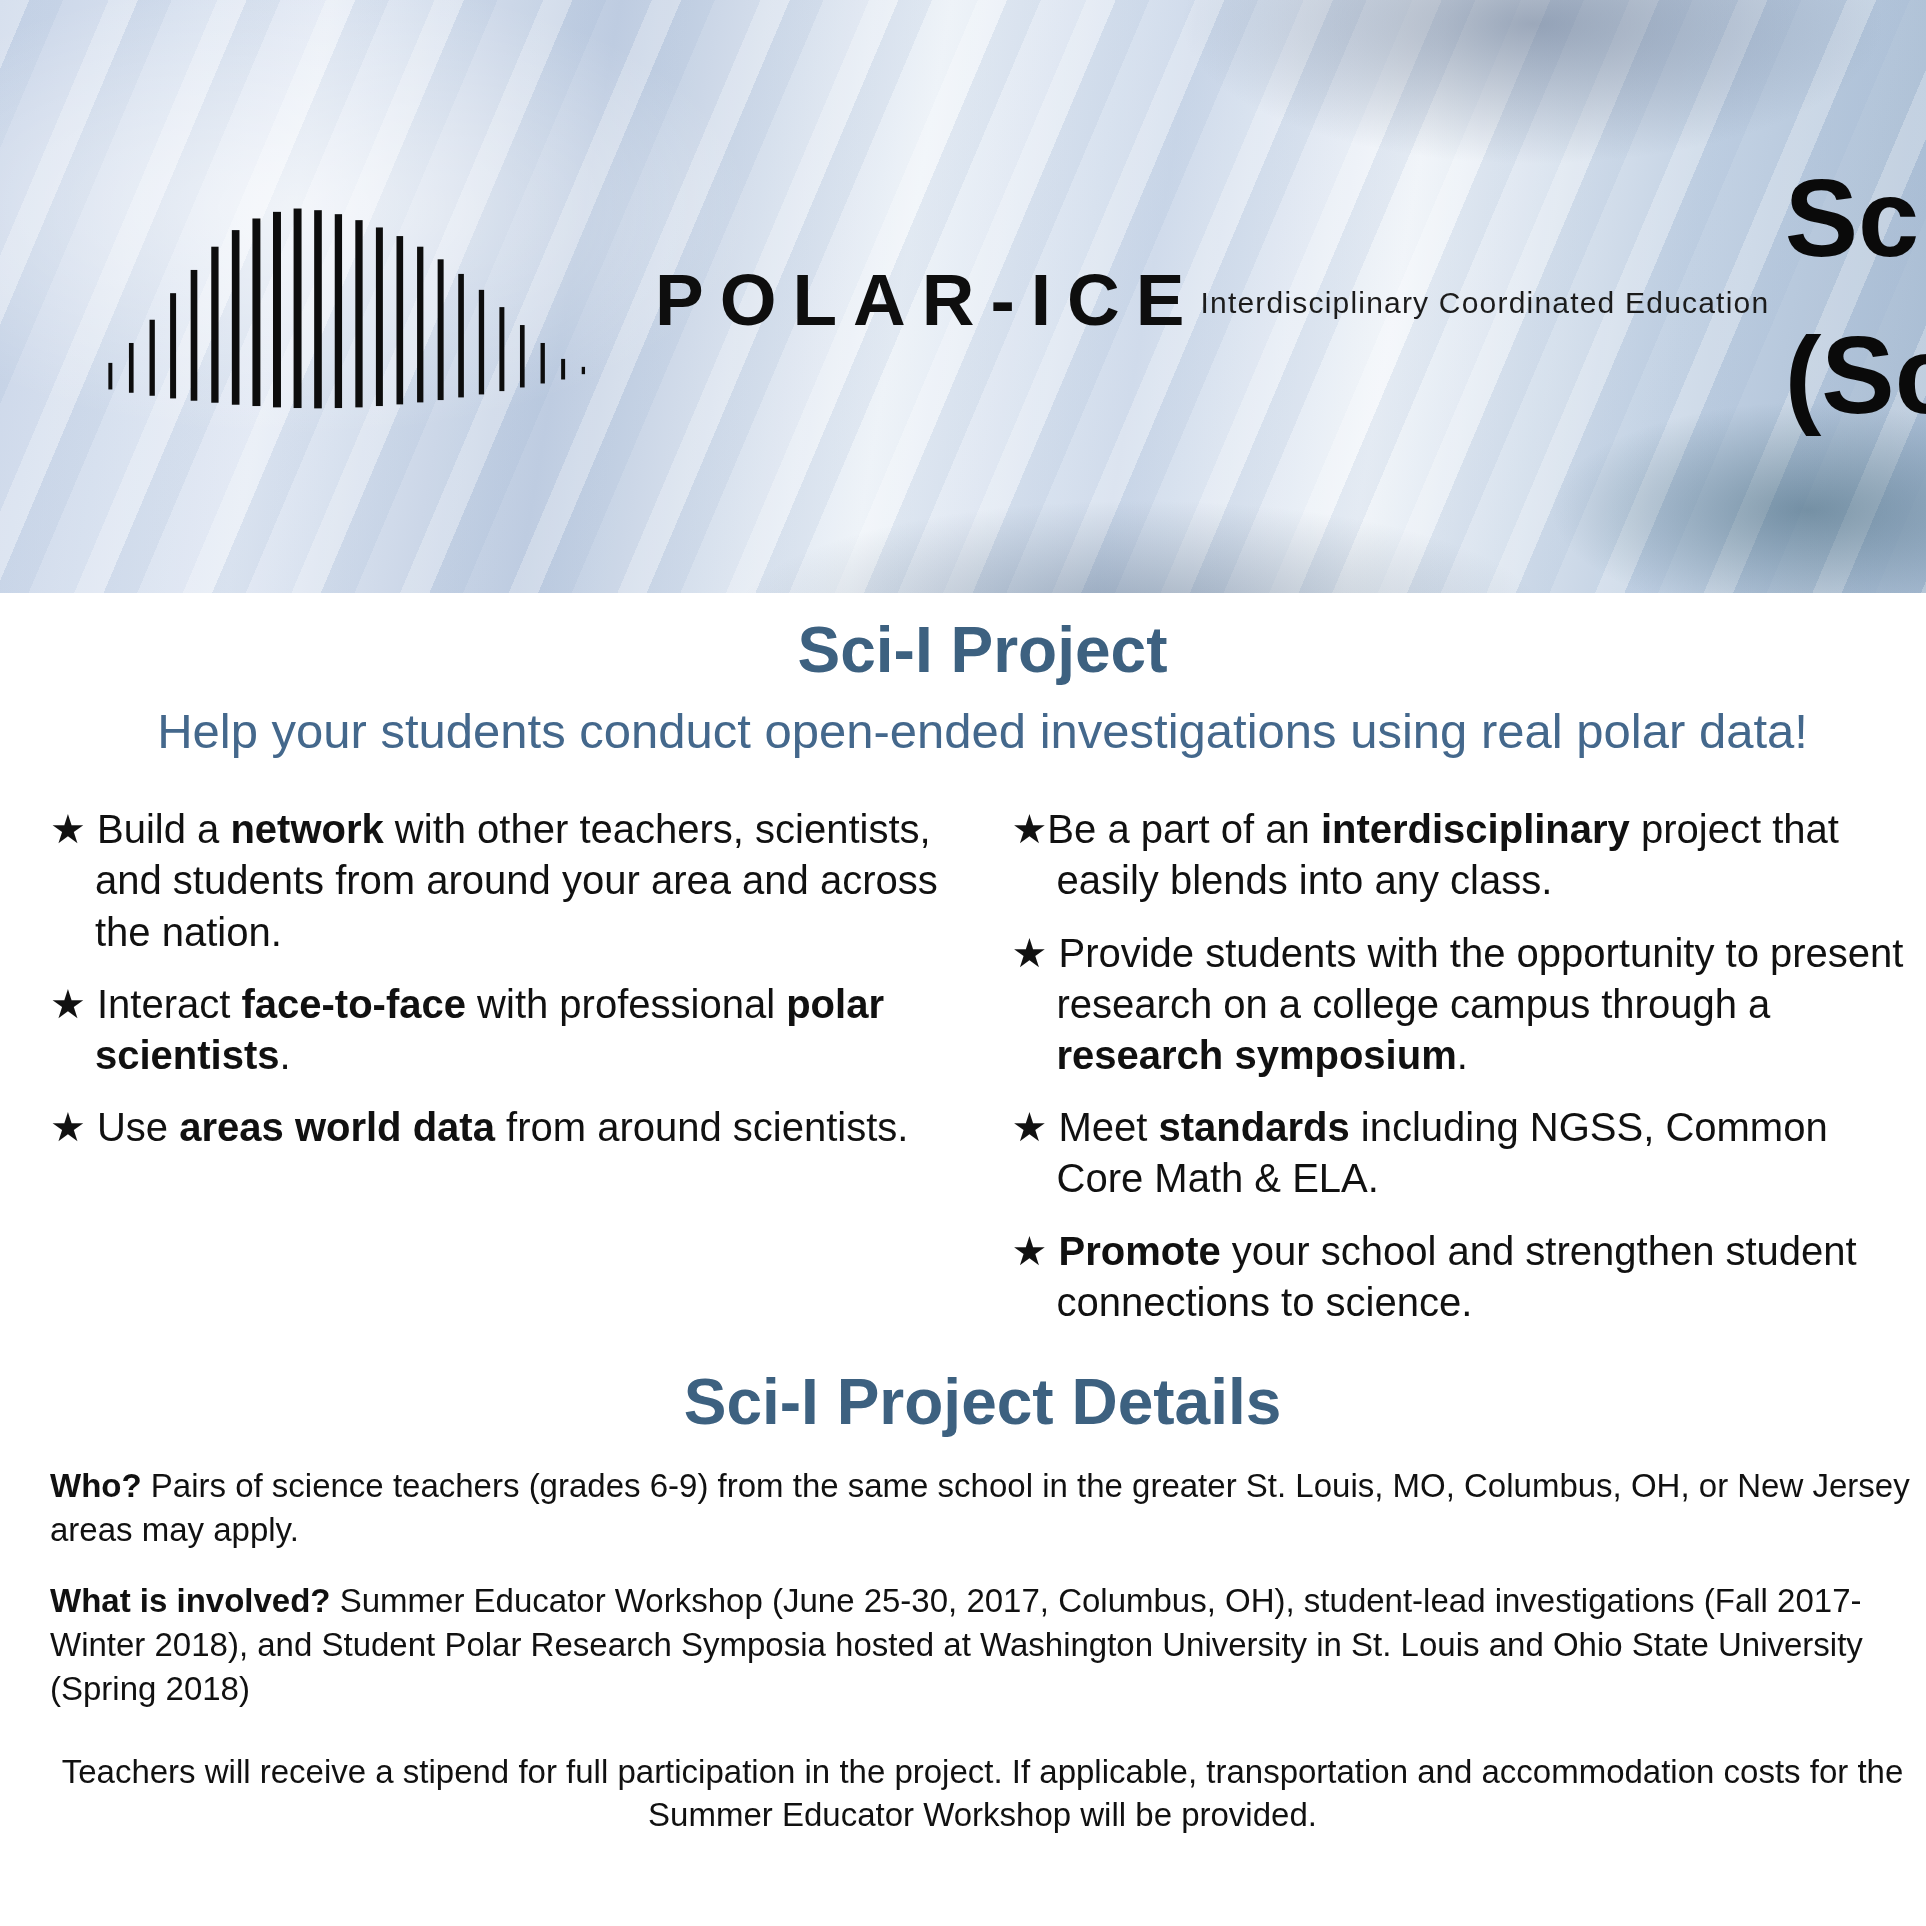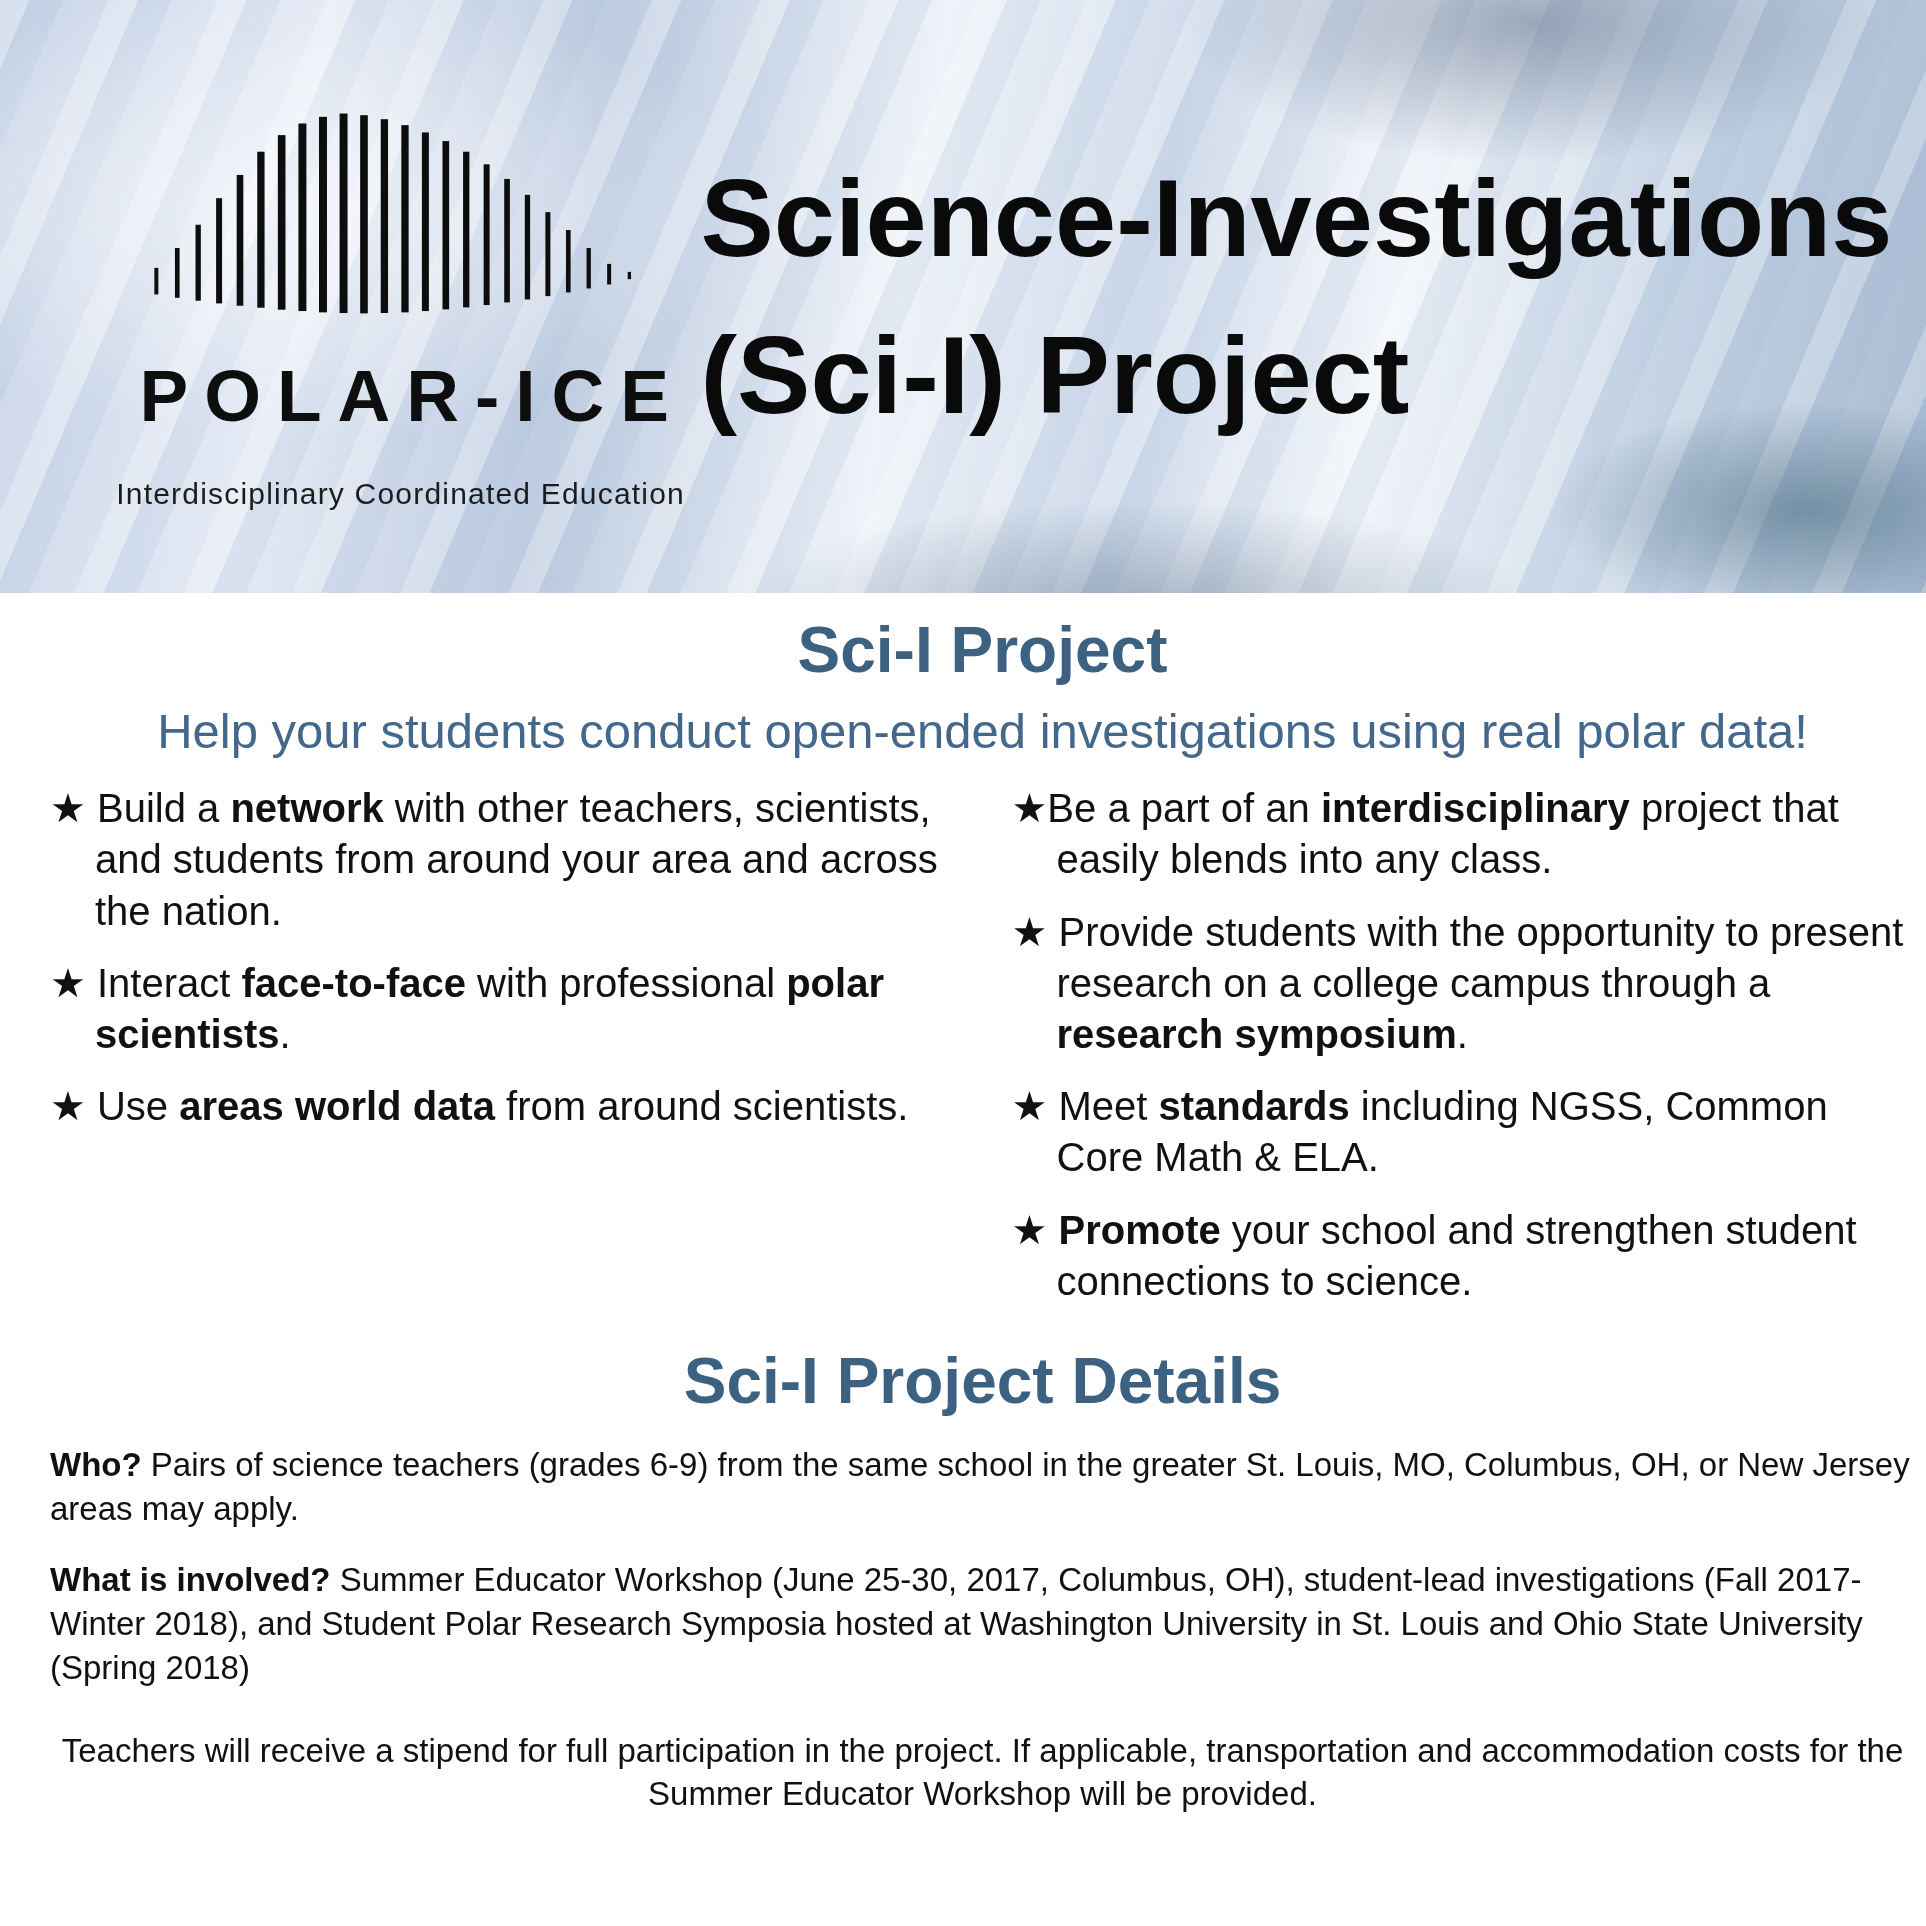--- a/index.html
+++ b/index.html
@@ -14,33 +14,33 @@
     height:593px;display:flex;align-items:center;box-sizing:border-box;
     padding:0 54px 0 69px;
     background:
       radial-gradient(ellipse 501px 200px at 78% 4%, rgba(92,110,138,.55), transparent 70%),
       radial-gradient(ellipse 366px 154px at 92% 86%, rgba(55,92,112,.50), transparent 70%),
       radial-gradient(ellipse 578px 166px at 58% 104%, rgba(72,96,122,.42), transparent 70%),
       radial-gradient(ellipse 655px 327px at 15% 35%, rgba(255,255,255,.60), transparent 70%),
       repeating-linear-gradient(113deg, rgba(255,255,255,.30) 0 27px, rgba(178,196,219,.20) 27px 58px, rgba(255,255,255,.06) 58px 100px),
       linear-gradient(100deg,#c6d3e7 0%,#e2e9f4 16%,#bac9df 30%,#edf2f8 46%,#cdd9ea 58%,#f0f4f9 70%,#bfcfe2 84%,#9db3cc 100%);
   }
-  .logo-block{flex:0 0 616px;display:flex;flex-direction:column;align-items:flex-end;gap:32px;}
+  .logo-block{flex:0 0 616px;display:flex;flex-direction:row;align-items:center;}
   .logo-bars{width:570px;height:239px;display:block;}
   .wordmark{font-size:73px;font-weight:600;letter-spacing:16px;margin-top:5.4px;color:#0e0e0e;line-height:1;white-space:nowrap;text-indent:16px;}
   .logo-tagline{font-size:30px;letter-spacing:1.2px;color:#1c1c1c;margin-top:13px;white-space:nowrap;}
   .main-title{flex:1;margin:0 0 0 15.4px;text-align:left;font-size:110px;font-weight:bold;color:#0a0a0a;line-height:1.42;white-space:nowrap;}
   .main-title span{display:block;}
 
   
   .section-heading{font-size:64px;font-weight:bold;color:#3d6180;text-align:center;margin:19px 0 0;line-height:1.2;}
   .subtitle{font-size:49px;color:#44688c;text-align:center;margin:10.8px 0 0;line-height:1.3;}
 
   
-  .benefits{display:flex;gap:58px;margin:20px 50px 0;}
+  .benefits{display:flex;gap:58px;margin:41px 50px 0;}
   .benefit-col{flex:1;list-style:none;margin:0;padding:0;font-size:40px;line-height:1.28;}
   .benefit-col li{margin-bottom:21px;padding-left:45px;text-indent:-45px;}
 
   
   .details-heading{margin-top:15.4px;}
   .para{font-size:33px;line-height:1.33;margin:23px 50px 0;}
   .para.second{margin-top:27px;}
   .para.centered{text-align:center;margin-top:39px;}
 </style>
 </head>

